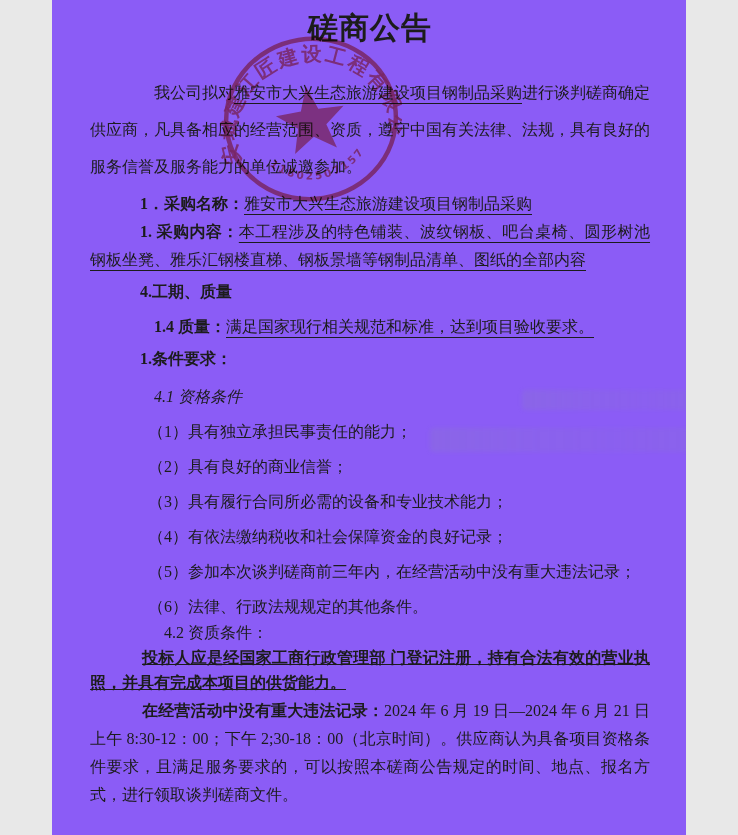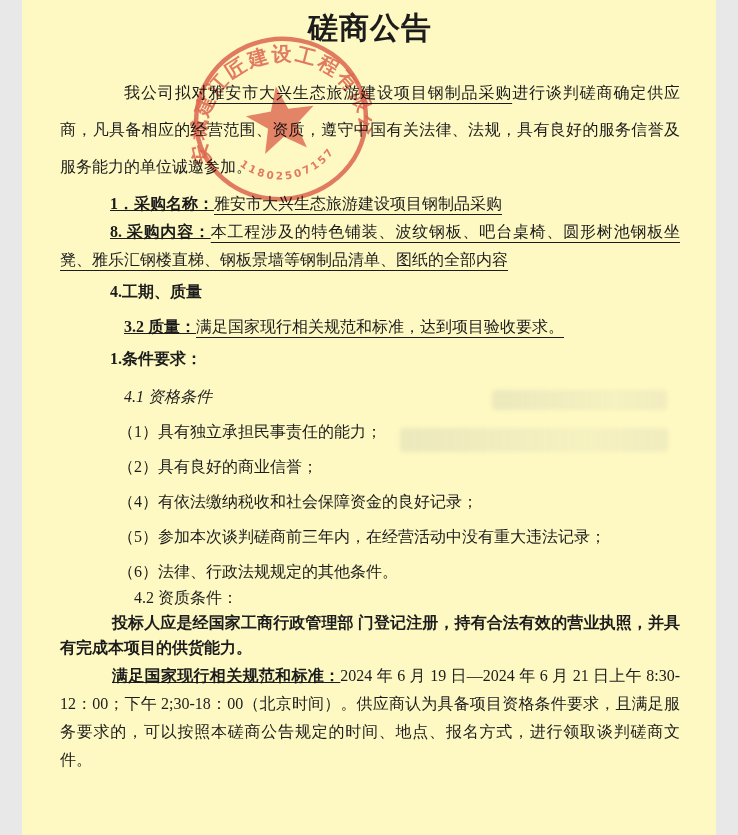--- a/index.html
+++ b/index.html
@@ -1,21 +1,21 @@
 <!DOCTYPE html>
 <html><head>
 <meta charset="utf-8">
 <style>
   html,body{margin:0;padding:0;}
   body{background:#e8e8e8;}
   .page{
     position:relative;
-    width:694px;height:835px;
+    width:634px;height:835px;
     margin:0 auto;
-    background:#fef9c3;
+    background:#8b5cf6;
     overflow:hidden;
     font-family:"Liberation Serif","DejaVu Serif",serif;
     color:#1c1c1c;
     font-size:16px;
   }
   .content{padding:0 36px 0 38px;}
   p{margin:0;text-align:justify;}
   .title{
     margin:8px 0 0;
     text-align:center;
@@ -23,31 +23,31 @@
     font-weight:700;
     line-height:40px;
     letter-spacing:1px;
   }
   .intro{margin-top:26px;line-height:37px;text-indent:64px;}
   .u{
     text-decoration:underline;
     text-underline-offset:5px;
     text-decoration-thickness:1px;
   }
-  b{font-weight:700;text-decoration:underline;}
+  b{font-weight:700;}
   .item{margin-top:5px;line-height:28px;text-indent:50px;}
   .item.second{margin-top:0;}
   .h3{margin-top:4px;line-height:28px;padding-left:50px;font-weight:700;}
   .sub31{margin-top:5px;line-height:28px;padding-left:64px;}
   .sub32{margin-top:7px;line-height:28px;padding-left:64px;}
   .h4{margin-top:4px;line-height:28px;padding-left:50px;font-weight:700;}
   .q41{margin-top:10px;line-height:28px;padding-left:64px;font-style:italic;}
   .cond{margin-top:7px;line-height:28px;padding-left:58px;}
   .h42{margin-top:0;line-height:24px;padding-left:74px;font-weight:400;}
-  .b42{margin-top:0;line-height:25px;text-indent:52px;font-weight:700;}
+  .b42{margin-top:0;line-height:25px;text-indent:52px;font-weight:700;text-decoration:underline;}
   .h5{margin-top:8px;line-height:25px;padding-left:50px;font-weight:700;}
   .b5{margin-top:2px;line-height:28px;text-indent:52px;}
 
   
   .stamp{
     position:absolute;
     left:168px;top:34px;
     width:182px;height:170px;
     mix-blend-mode:multiply;
     opacity:.88;
@@ -77,43 +77,44 @@
 
 <div class="page">
   <div class="content">
 
     <h1 class="title">磋商公告</h1>
 
     <p class="intro"><span>我公司拟对</span><span class="u">雅安市大兴生态旅游建设项目钢制品采购</span><span>进行谈判磋商确定供应商，凡具备相应的经营范围、资质，遵守中国有关法律、法规，具有良好的服务信誉及服务能力的单位诚邀参加。</span></p>
 
     <p class="item"><b>1．采购名称：</b><span class="u">雅安市大兴生态旅游建设项目钢制品采购</span></p>
 
-    <p class="item second"><b>8. 采购内容：</b><span class="u">本工程涉及的特色铺装、波纹钢板、吧台桌椅、圆形树池钢板坐凳、雅乐汇钢楼直梯、钢板景墙等钢制品清单、图纸的全部内容</span></p>
+    <p class="item second"><b>1. 采购内容：</b><span class="u">本工程涉及的特色铺装、波纹钢板、吧台桌椅、圆形树池钢板坐凳、雅乐汇钢楼直梯、钢板景墙等钢制品清单、图纸的全部内容</span></p>
 
     <p class="h3">4.工期、质量</p>
 
 
-    <p class="sub32"><b>3.2 质量：</b><span class="u">满足国家现行相关规范和标准，达到项目验收要求。</span></p>
+    <p class="sub32"><b>1.4 质量：</b><span class="u">满足国家现行相关规范和标准，达到项目验收要求。</span></p>
 
     <p class="h4">1.条件要求：</p>
 
     <p class="q41">4.1 资格条件</p>
 
     <p class="cond">（1）具有独立承担民事责任的能力；</p>
     <p class="cond">（2）具有良好的商业信誉；</p>
+    <p class="cond">（3）具有履行合同所必需的设备和专业技术能力；</p>
     <p class="cond">（4）有依法缴纳税收和社会保障资金的良好记录；</p>
     <p class="cond">（5）参加本次谈判磋商前三年内，在经营活动中没有重大违法记录；</p>
     <p class="cond">（6）法律、行政法规规定的其他条件。</p>
 
     <p class="h42">4.2 资质条件：</p>
 
     <p class="b42">投标人应是经国家工商行政管理部 门登记注册，持有合法有效的营业执照，并具有完成本项目的供货能力。</p>
 
 
-    <p class="b5"><b>满足国家现行相关规范和标准：</b><span>2024 年 6 月 19 日—2024 年 6 月 21 日上午 8:30-12：00；下午 2;30-18：00（北京时间）。供应商认为具备项目资格条件要求，且满足服务要求的，可以按照本磋商公告规定的时间、地点、报名方式，进行领取谈判磋商文件。</span></p>
+    <p class="b5"><b>在经营活动中没有重大违法记录：</b><span>2024 年 6 月 19 日—2024 年 6 月 21 日上午 8:30-12：00；下午 2;30-18：00（北京时间）。供应商认为具备项目资格条件要求，且满足服务要求的，可以按照本磋商公告规定的时间、地点、报名方式，进行领取谈判磋商文件。</span></p>
 
   </div>
 
   <div class="ghost g1"></div>
   <div class="ghost g2"></div>
 
   <svg class="stamp" viewBox="0 0 182 170" xmlns="http://www.w3.org/2000/svg">
     <g transform="rotate(-9 91 85)" opacity="0.9">
       <ellipse cx="91" cy="85" rx="85" ry="80" fill="none" stroke-width="4.5" opacity="0.85" stroke="#d4403f"></ellipse>
       <defs>

